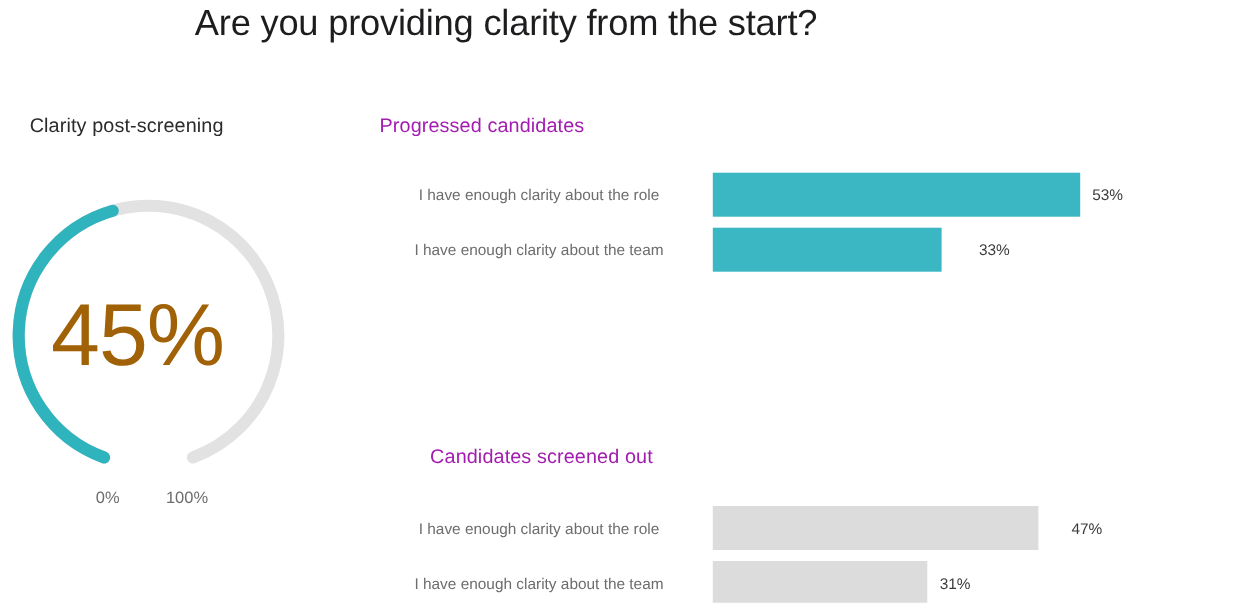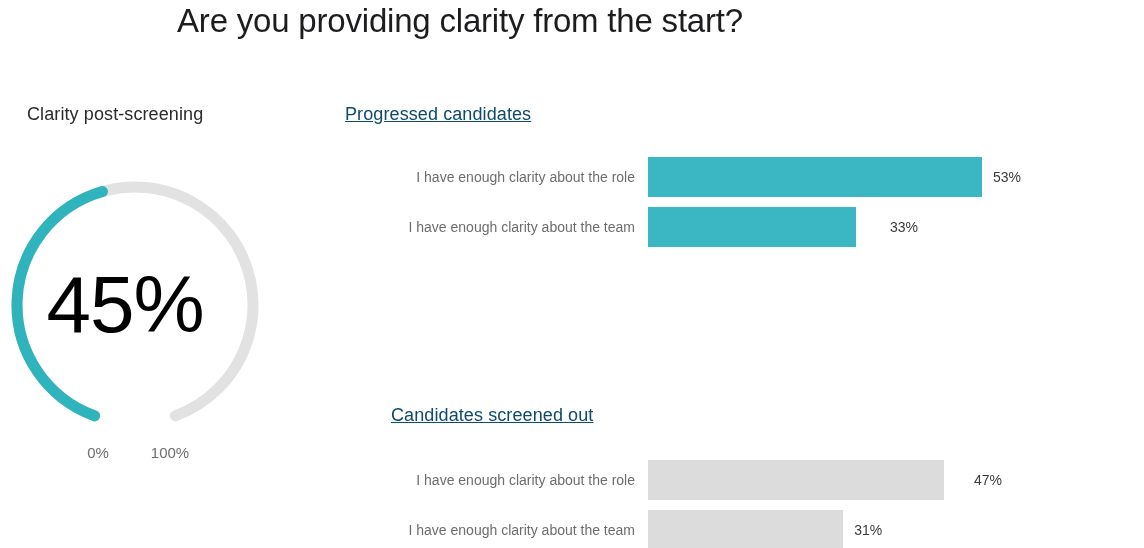--- a/index.html
+++ b/index.html
@@ -67,21 +67,21 @@
     position: absolute;
     left: 0;
     top: 76px;
     width: 250px;
     height: 250px;
     display: flex;
     align-items: center;
     justify-content: center;
     font-size: 80px;
     font-weight: 300;
-    color: #000000;
+    color: #a16207;
     letter-spacing: -1px;
     line-height: 1;
     box-sizing: border-box;
   }
   .gauge-axis-label {
     position: absolute;
     font-size: 15px;
     color: #6e6e6e;
     white-space: nowrap;
   }
@@ -102,40 +102,39 @@
   .bar-section {
     position: absolute;
     left: 345px;
   }
   .section-progressed { top: 104px; }
   .section-screened   { top: 405px; }
 
   .section-heading {
     font-size: 18px;
     font-weight: 400;
-    color: #0c4a6e;
+    color: #a21caf;
     letter-spacing: 0.1px;
     white-space: nowrap;
     margin: 0 0 32px 0;
-    text-decoration: underline;
   }
   .section-screened .section-heading { margin-bottom: 34px; margin-left: 46px; }
 
   .bar-row {
     position: relative;
     height: 40px;
     margin-bottom: 10px;
     display: flex;
     align-items: center;
   }
   .bar-label {
     position: absolute;
     left: 0;
     width: 290px;
-    text-align: right;
+    text-align: center;
     font-size: 14px;
     color: #6d6d6d;
     white-space: nowrap;
     line-height: 40px;
   }
   .bar-track {
     position: absolute;
     left: 303px;
     top: 0;
     height: 40px;

